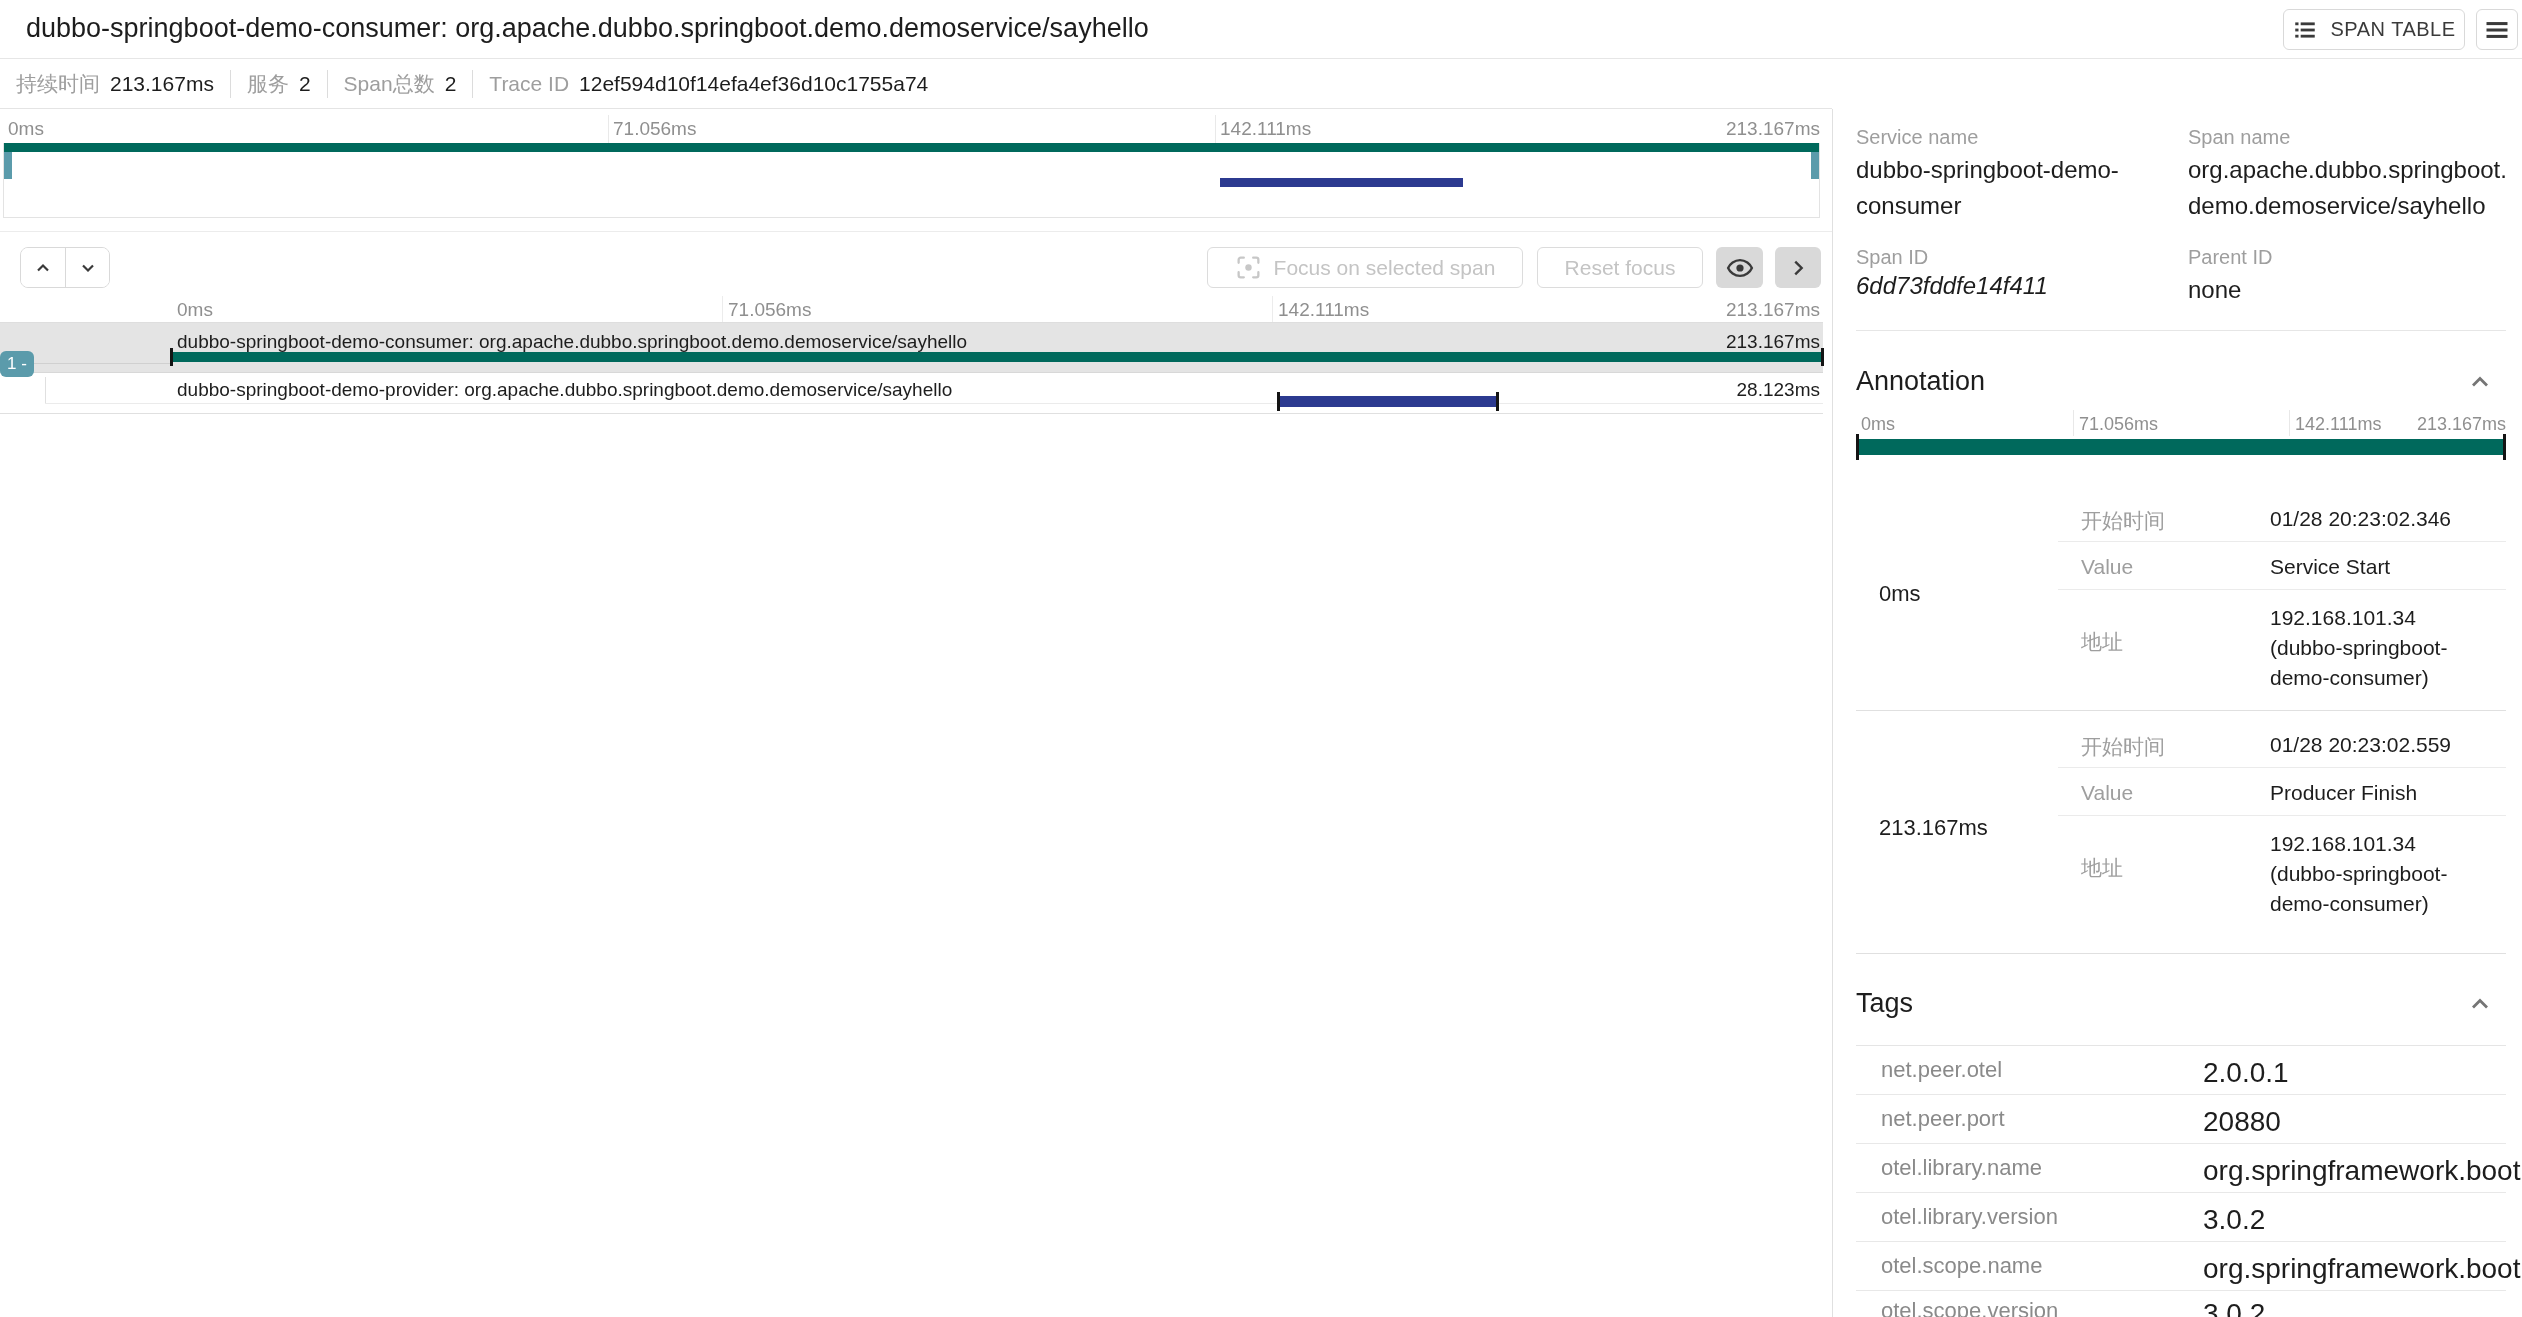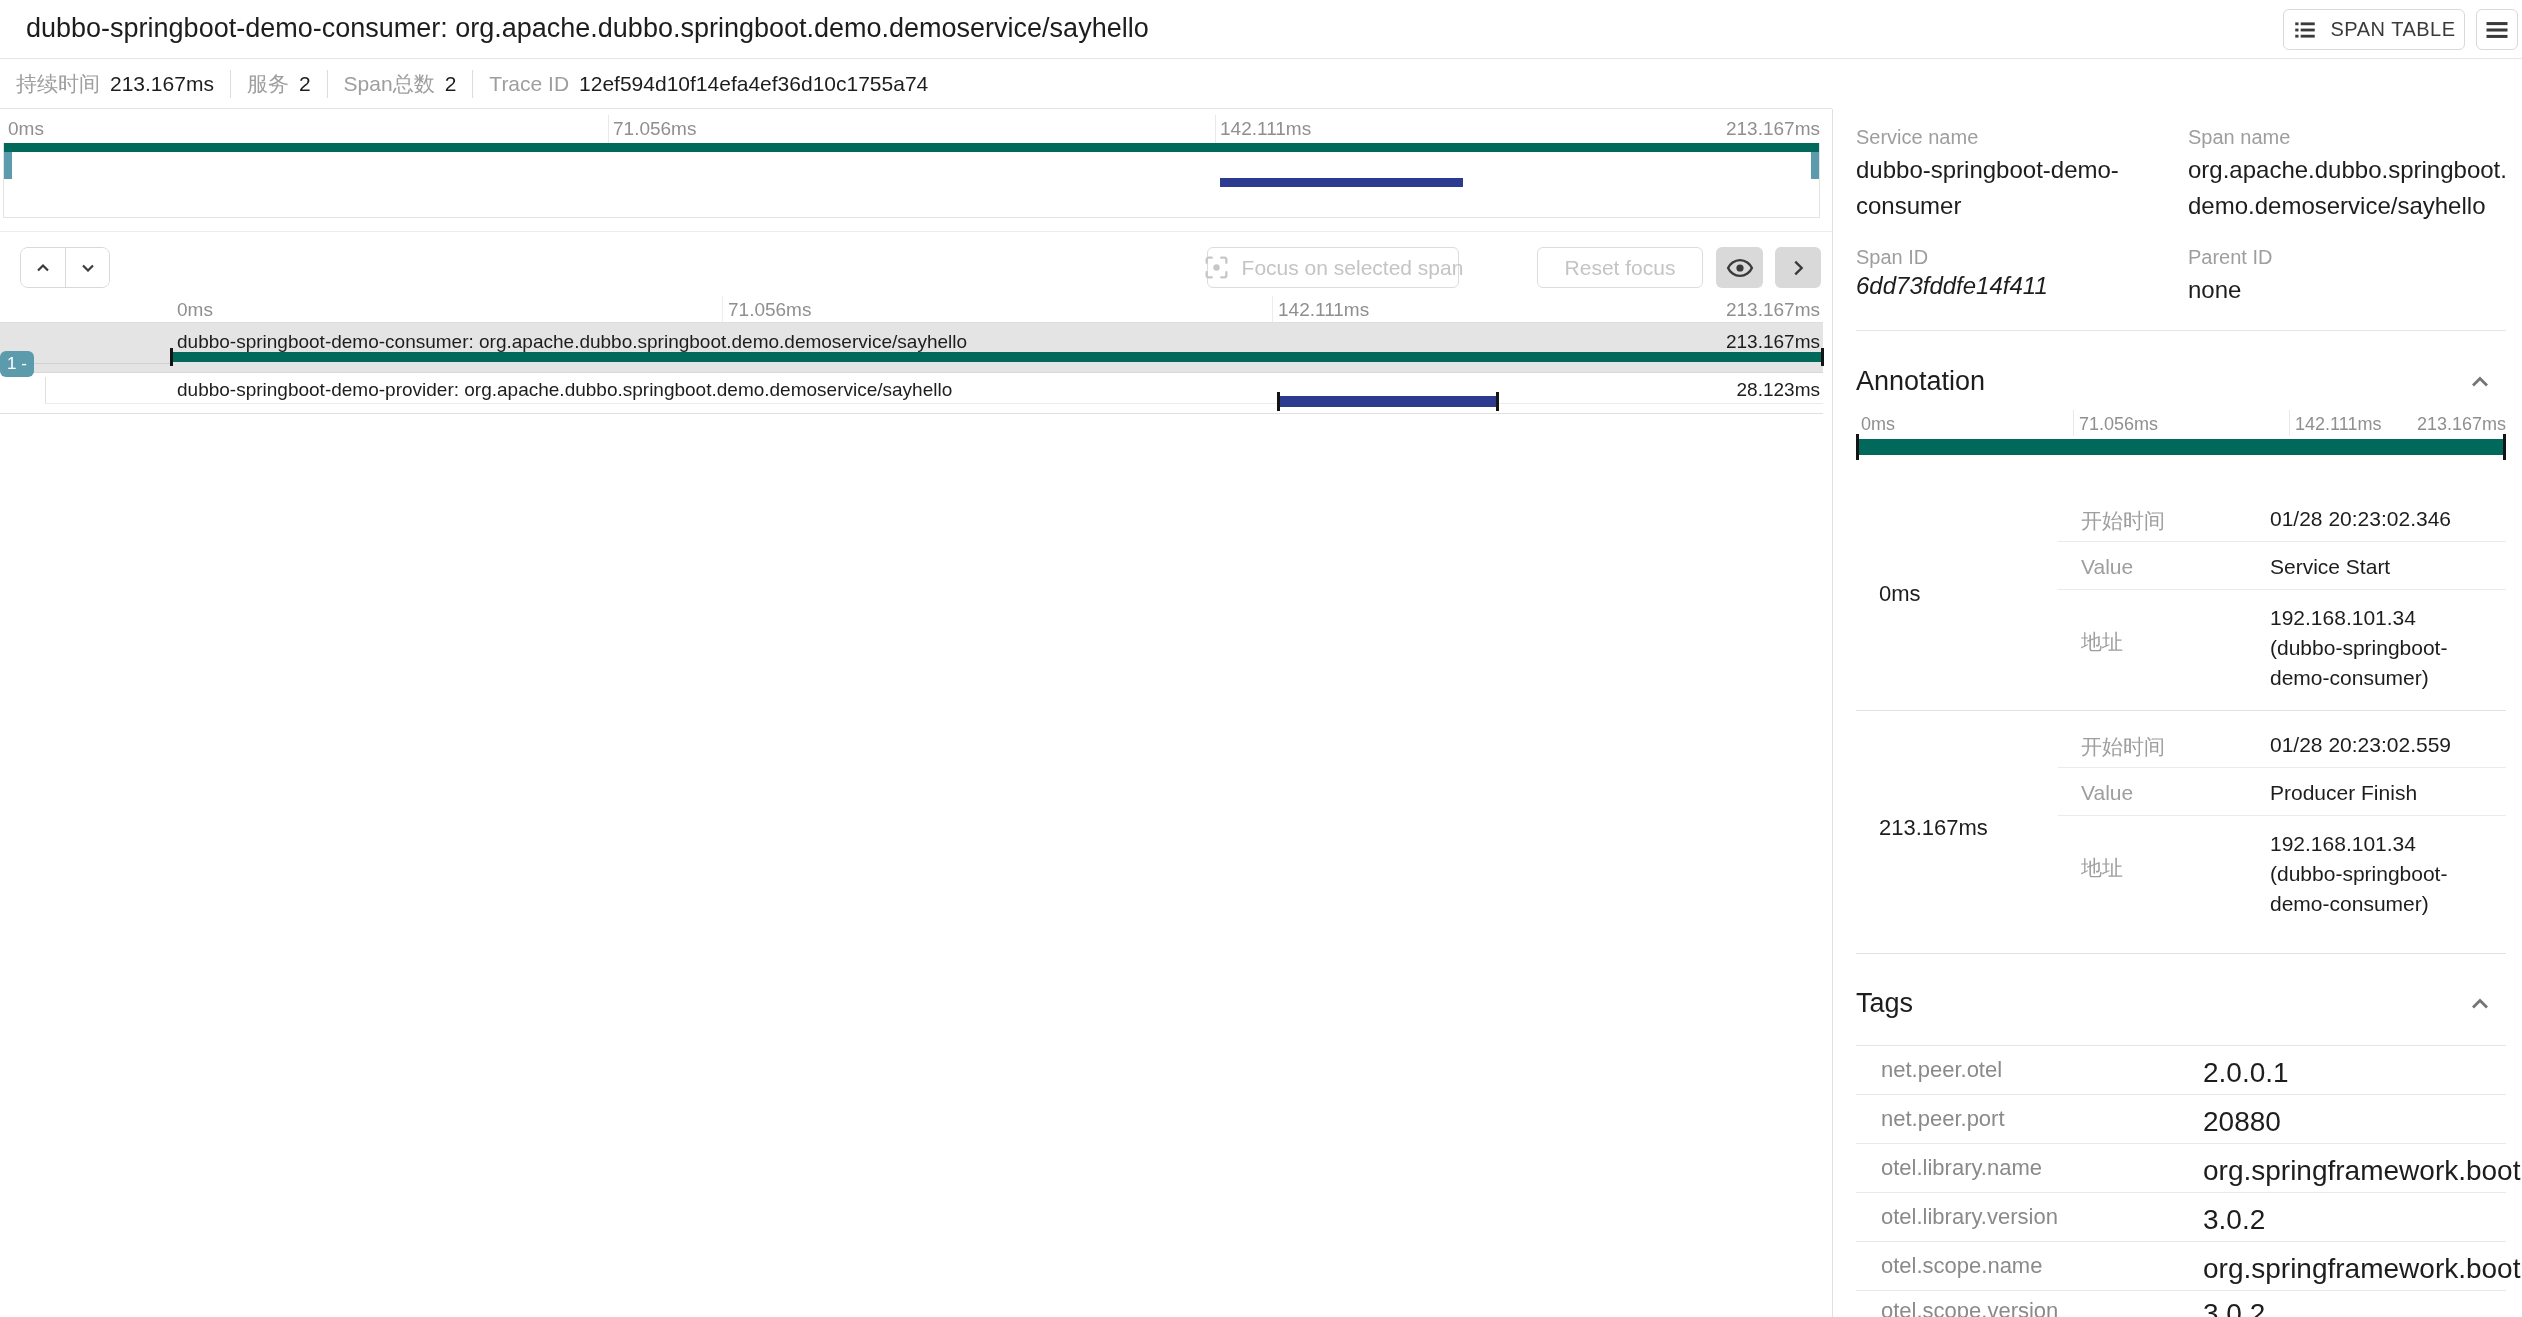--- a/index.html
+++ b/index.html
@@ -142,21 +142,21 @@
   </button>
   <button class="ud-btn">
     <span style="display:flex;">
       <svg width="20" height="20" viewBox="0 0 24 24">
           <polyline points="6,9 12,15 18,9" fill="none" stroke="#3a3a3a" stroke-width="2.6"></polyline>
         </svg>
     </span>
   </button>
 </div>
 
-<button class="ctl-btn" style="left:1207px; width:252px;">
+<button class="ctl-btn" style="left:1207px; width:316px;">
   <span style="display:flex;">
     <svg width="27" height="27" viewBox="0 0 26 26">
       <g fill="none" stroke="#c7c7c7" stroke-width="2.2" stroke-linecap="round">
         <path d="M3.5 8.5V5.5a2 2 0 0 1 2-2h3"></path>
           <path d="M17.5 3.5h3a2 2 0 0 1 2 2v3"></path>
         <path d="M22.5 17.5v3a2 2 0 0 1-2 2h-3"></path>
           <path d="M8.5 22.5h-3a2 2 0 0 1-2-2v-3"></path>
       </g>
       <circle cx="13" cy="13" r="3.1" fill="#c7c7c7"></circle>
     </svg>

